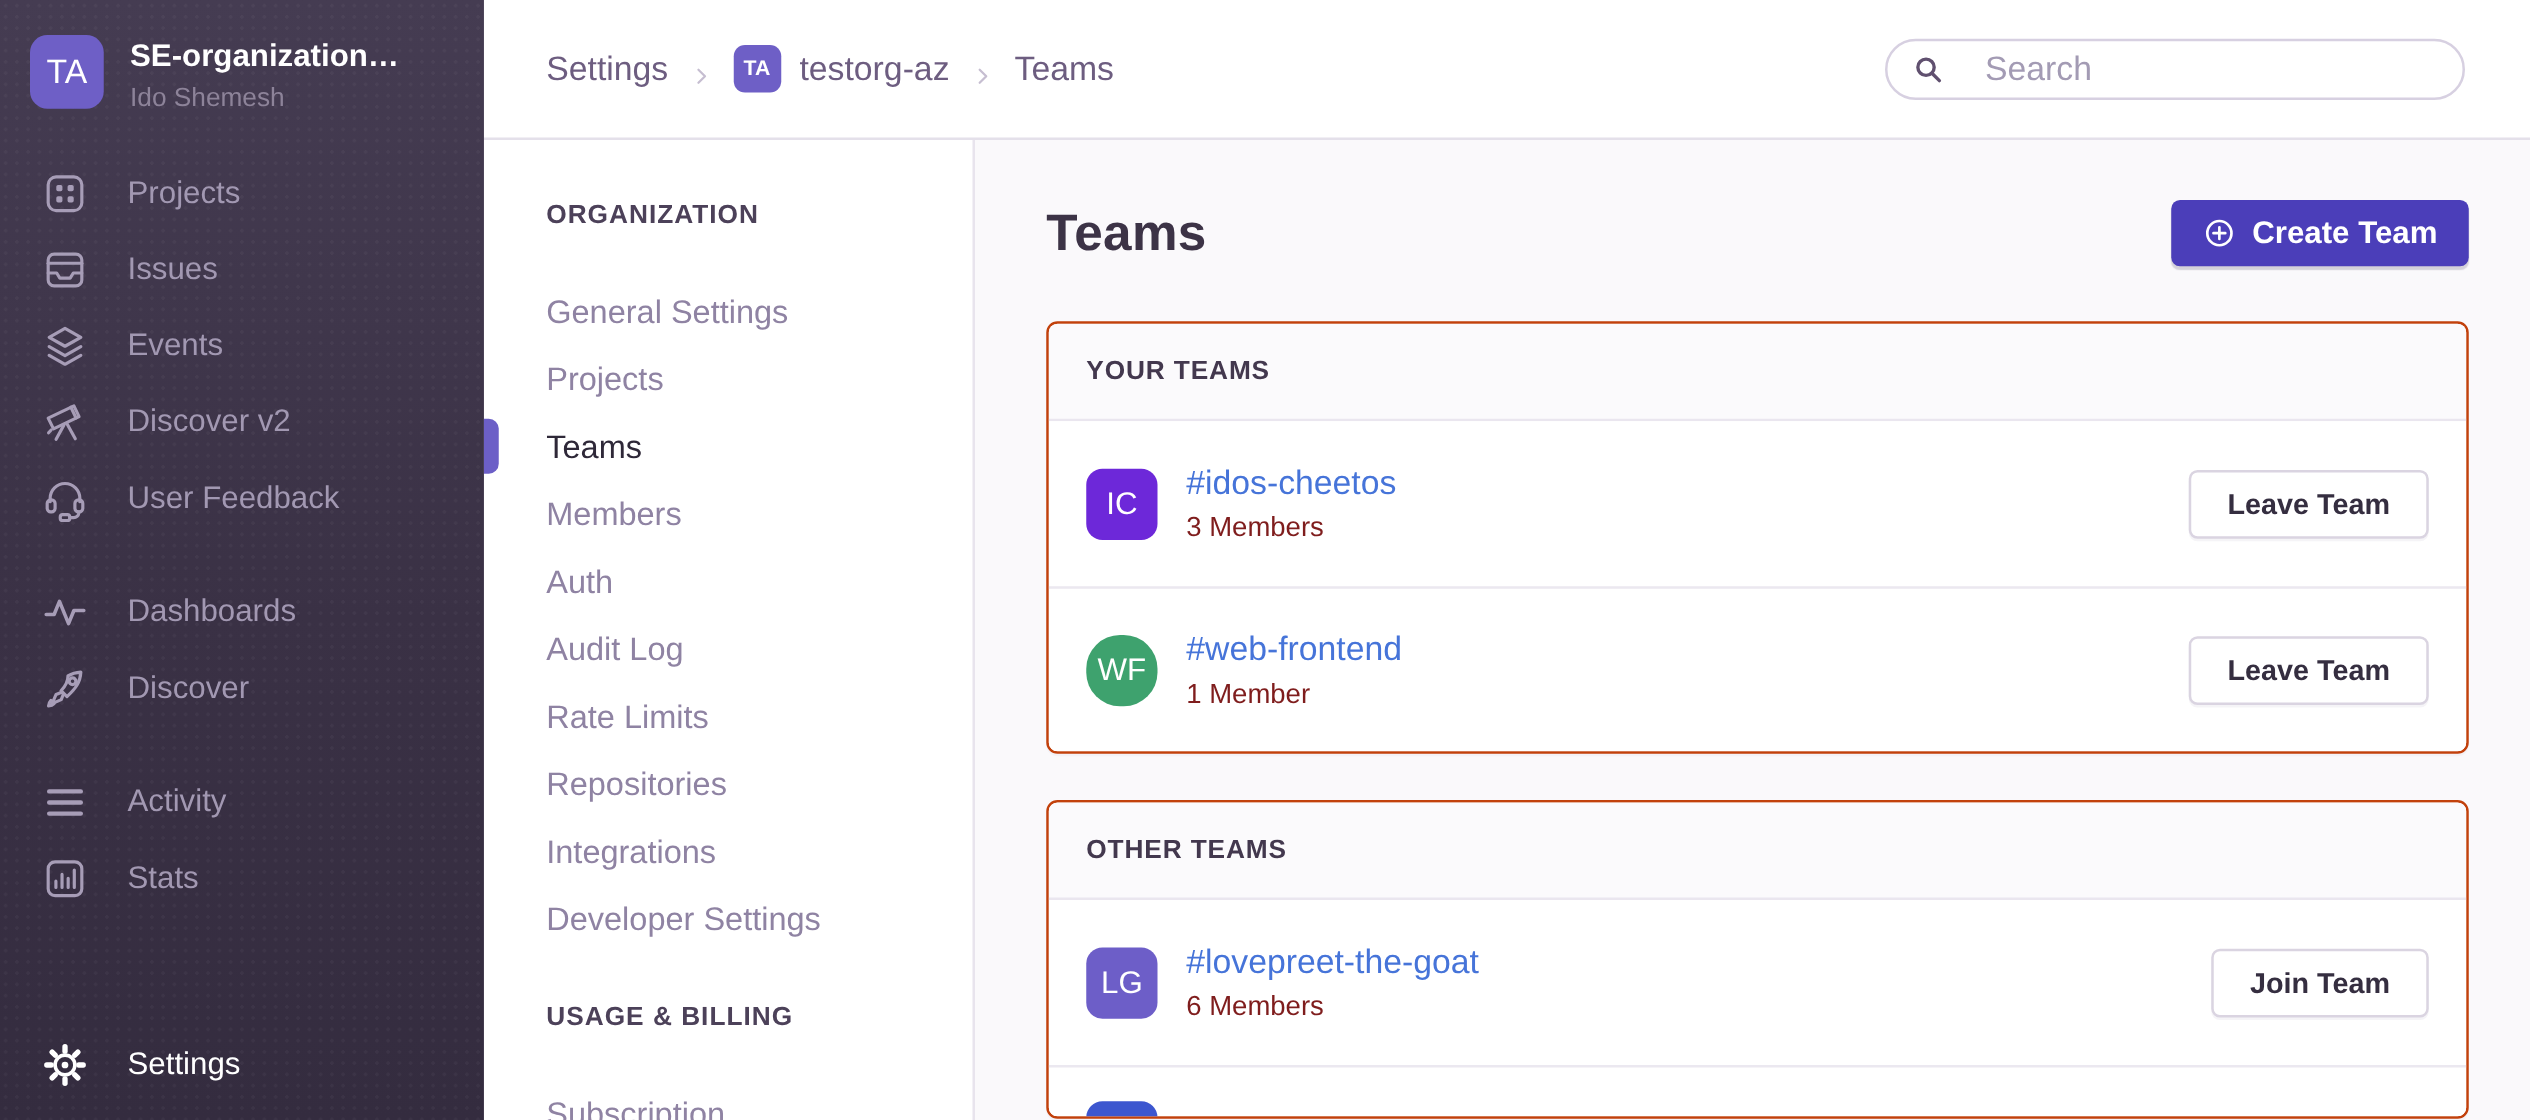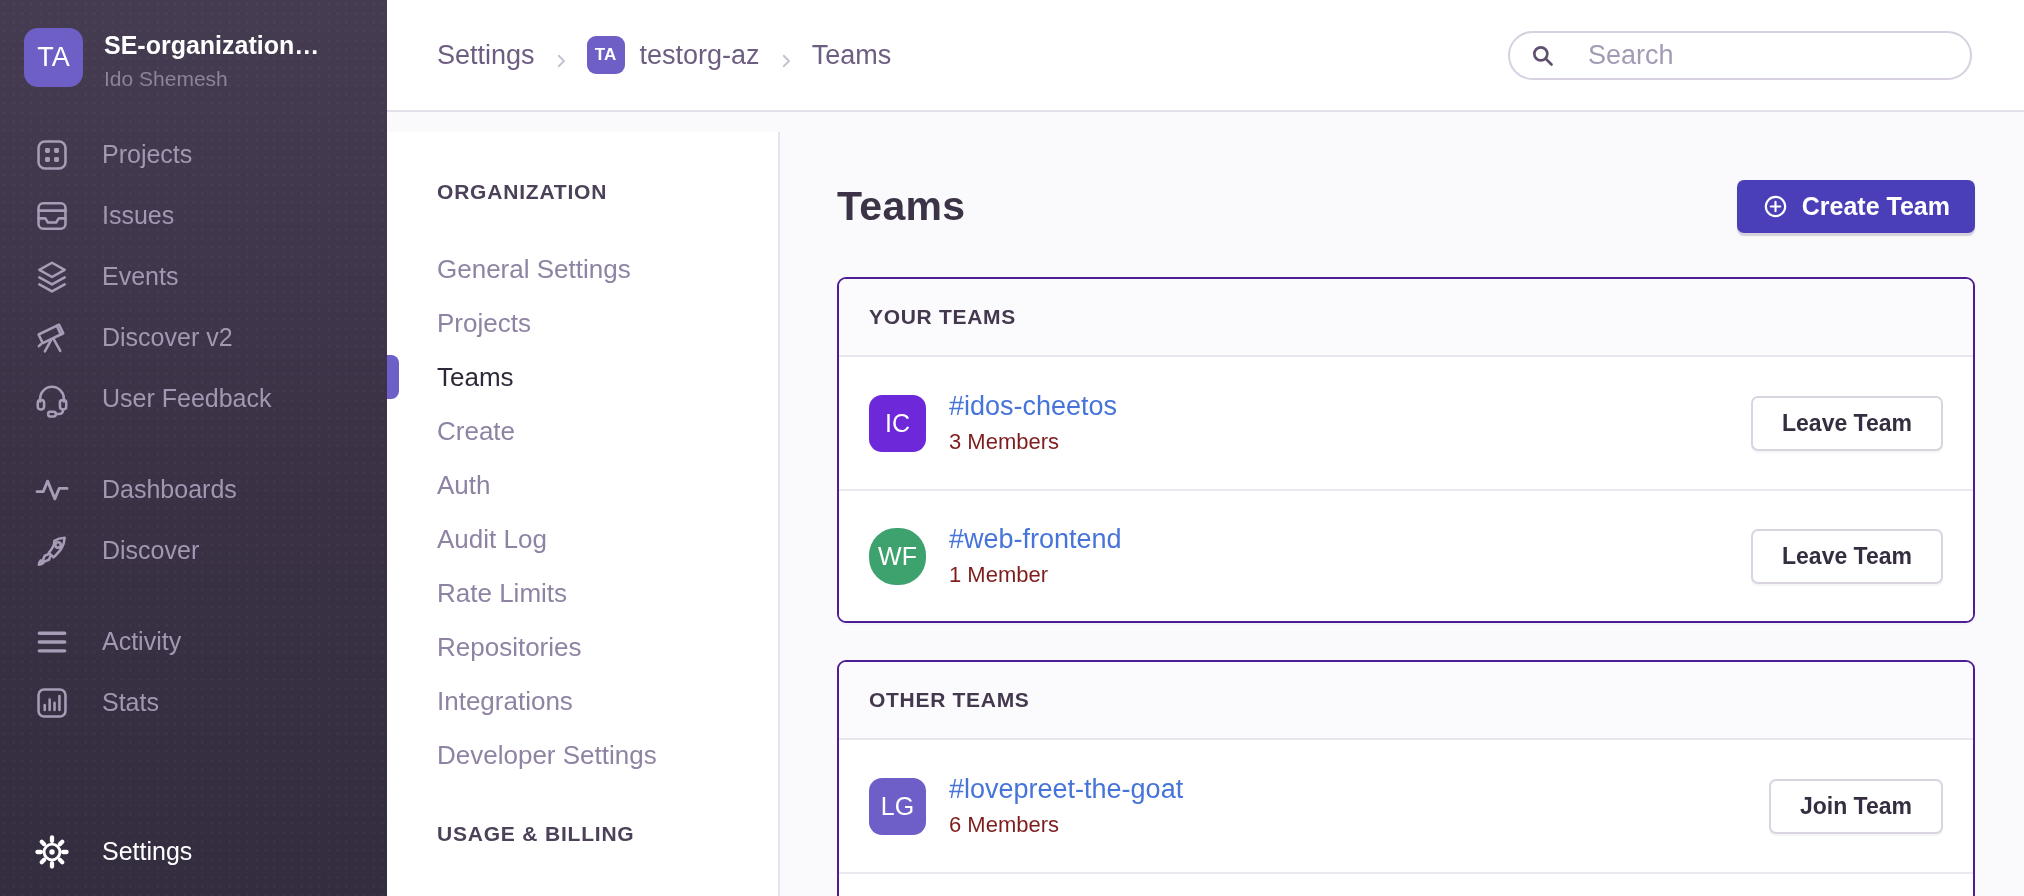--- a/index.html
+++ b/index.html
@@ -62,21 +62,21 @@
     width:464px; height:49px; border:2px solid #d7d0e1; border-radius:26px;
     display:flex; align-items:center; padding:0 14px 0 19px; background:#fff; gap:30px;
   }
   .search-box .icon { width:27px; height:27px; color:#60506f; flex-shrink:0; }
   .search-box input {
     border:none; outline:none; flex:1; font-size:27px; color:#3c3346;
     font-family:"Liberation Sans", sans-serif; background:transparent;
   }
   .search-box input::placeholder { color:#a39bb4; }
 
-  .body-row { display:flex; flex:1; min-height:0;margin-top:20px; }
+  .body-row { display:flex; flex:1; min-height:0; }
 
   
   .settings-nav {
     width:393px; flex-shrink:0; background:#ffffff; border-right:2px solid #e8e4ed;
     padding:48px 0 0 50px; overflow:hidden;
   }
   .sn-title {
     font-size:21px; font-weight:700; letter-spacing:0.8px; color:#4c4159; margin:0 0 38px 0;
   }
   .sn-section + .sn-section .sn-title { margin-top:40px; }
@@ -96,21 +96,21 @@
   .page-title { font-size:41px; font-weight:700; color:#3c3346; margin:0; letter-spacing:0.3px; }
   .create-btn {
     height:53px; padding:0 25px; border:none; border-radius:7px; background:#4b3eb9;
     color:#fff; font-size:25px; font-weight:700; display:flex; align-items:center; gap:13px;
     cursor:pointer; font-family:"Liberation Sans", sans-serif;
     box-shadow:0 3px 1px rgba(40,27,70,0.18);
   }
   .create-btn .icon { width:27px; height:27px; display:flex; }
 
   .panel {
-    border:2px solid #4c1d95; border-radius:9px; background:#fff; overflow:hidden;
+    border:2px solid #c2410c; border-radius:9px; background:#fff; overflow:hidden;
     margin-bottom:37px; box-shadow:0 2px 0 rgba(60,45,90,0.03);
   }
   .panel-header {
     height:78px; background:#fbfafc; border-bottom:2px solid #eae6ef;
     display:flex; align-items:center; padding:0 30px;
     font-size:21px; font-weight:700; letter-spacing:0.7px; color:#43384e;
   }
   .team-row { min-height:132px; display:flex; align-items:center; padding:0 30px; background:#fff; }
   .team-row + .team-row { border-top:2px solid #ebe8f0; }
   .team-avatar {
@@ -299,21 +299,21 @@
 
     <div class="body-row">
 
       <nav class="settings-nav" id="settings-nav">
           <div class="sn-section">
     <h3 class="sn-title">ORGANIZATION</h3>
     <div class="sn-items">
               <div class="sn-item">General Settings</div>
               <div class="sn-item">Projects</div>
               <div class="sn-item active">Teams</div>
-              <div class="sn-item">Create</div>
+              <div class="sn-item">Members</div>
               <div class="sn-item">Auth</div>
               <div class="sn-item">Audit Log</div>
               <div class="sn-item">Rate Limits</div>
               <div class="sn-item">Repositories</div>
               <div class="sn-item">Integrations</div>
               <div class="sn-item">Developer Settings</div>
             </div>
   </div>
           <div class="sn-section">
     <h3 class="sn-title">USAGE &amp; BILLING</h3>

